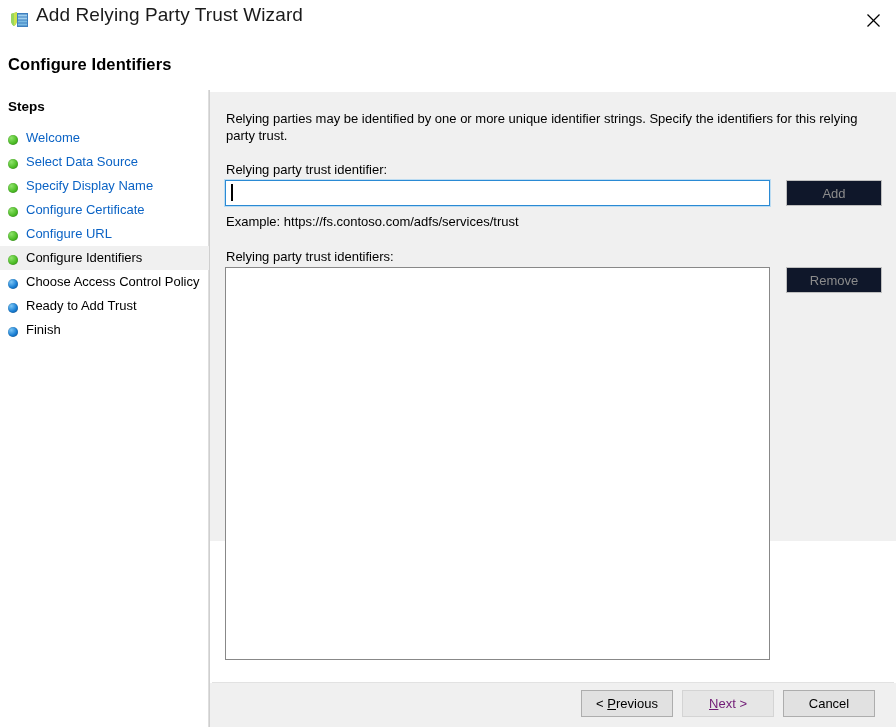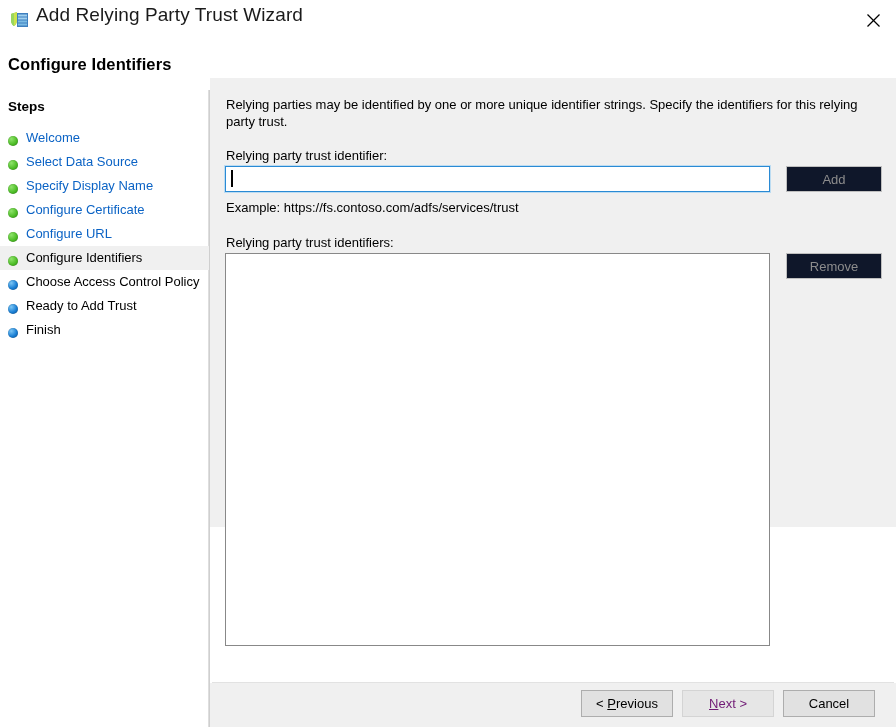--- a/index.html
+++ b/index.html
@@ -99,21 +99,21 @@
   }
   .steps-list {
     position: absolute;
     left: 0;
     top: 36px;
     width: 209px;
   }
   .step {
     position: relative;
     display: flex;
-    align-items: flex-end;
+    align-items: center;
     padding: 4px 6px 4px 8px;
     min-height: 21px;
     box-sizing: border-box;
     cursor: default;
   }
   .step.current {
     background: #f0f0f0;
   }
   .step-bullet {
     flex: 0 0 auto;
@@ -137,21 +137,21 @@
     color: #000000;
   }
   .step.done .step-label {
     color: #0b63c5;
   }
 
   
   .content {
     position: absolute;
     left: 210px;
-    top: 78px;
+    top: 92px;
     width: 686px;
     height: 449px;
     background: #f0f0f0;
     box-sizing: border-box;
     padding-left: 12px;
   }
   .content-inner {
     position: absolute;
     left: 0;
     top: 0;

